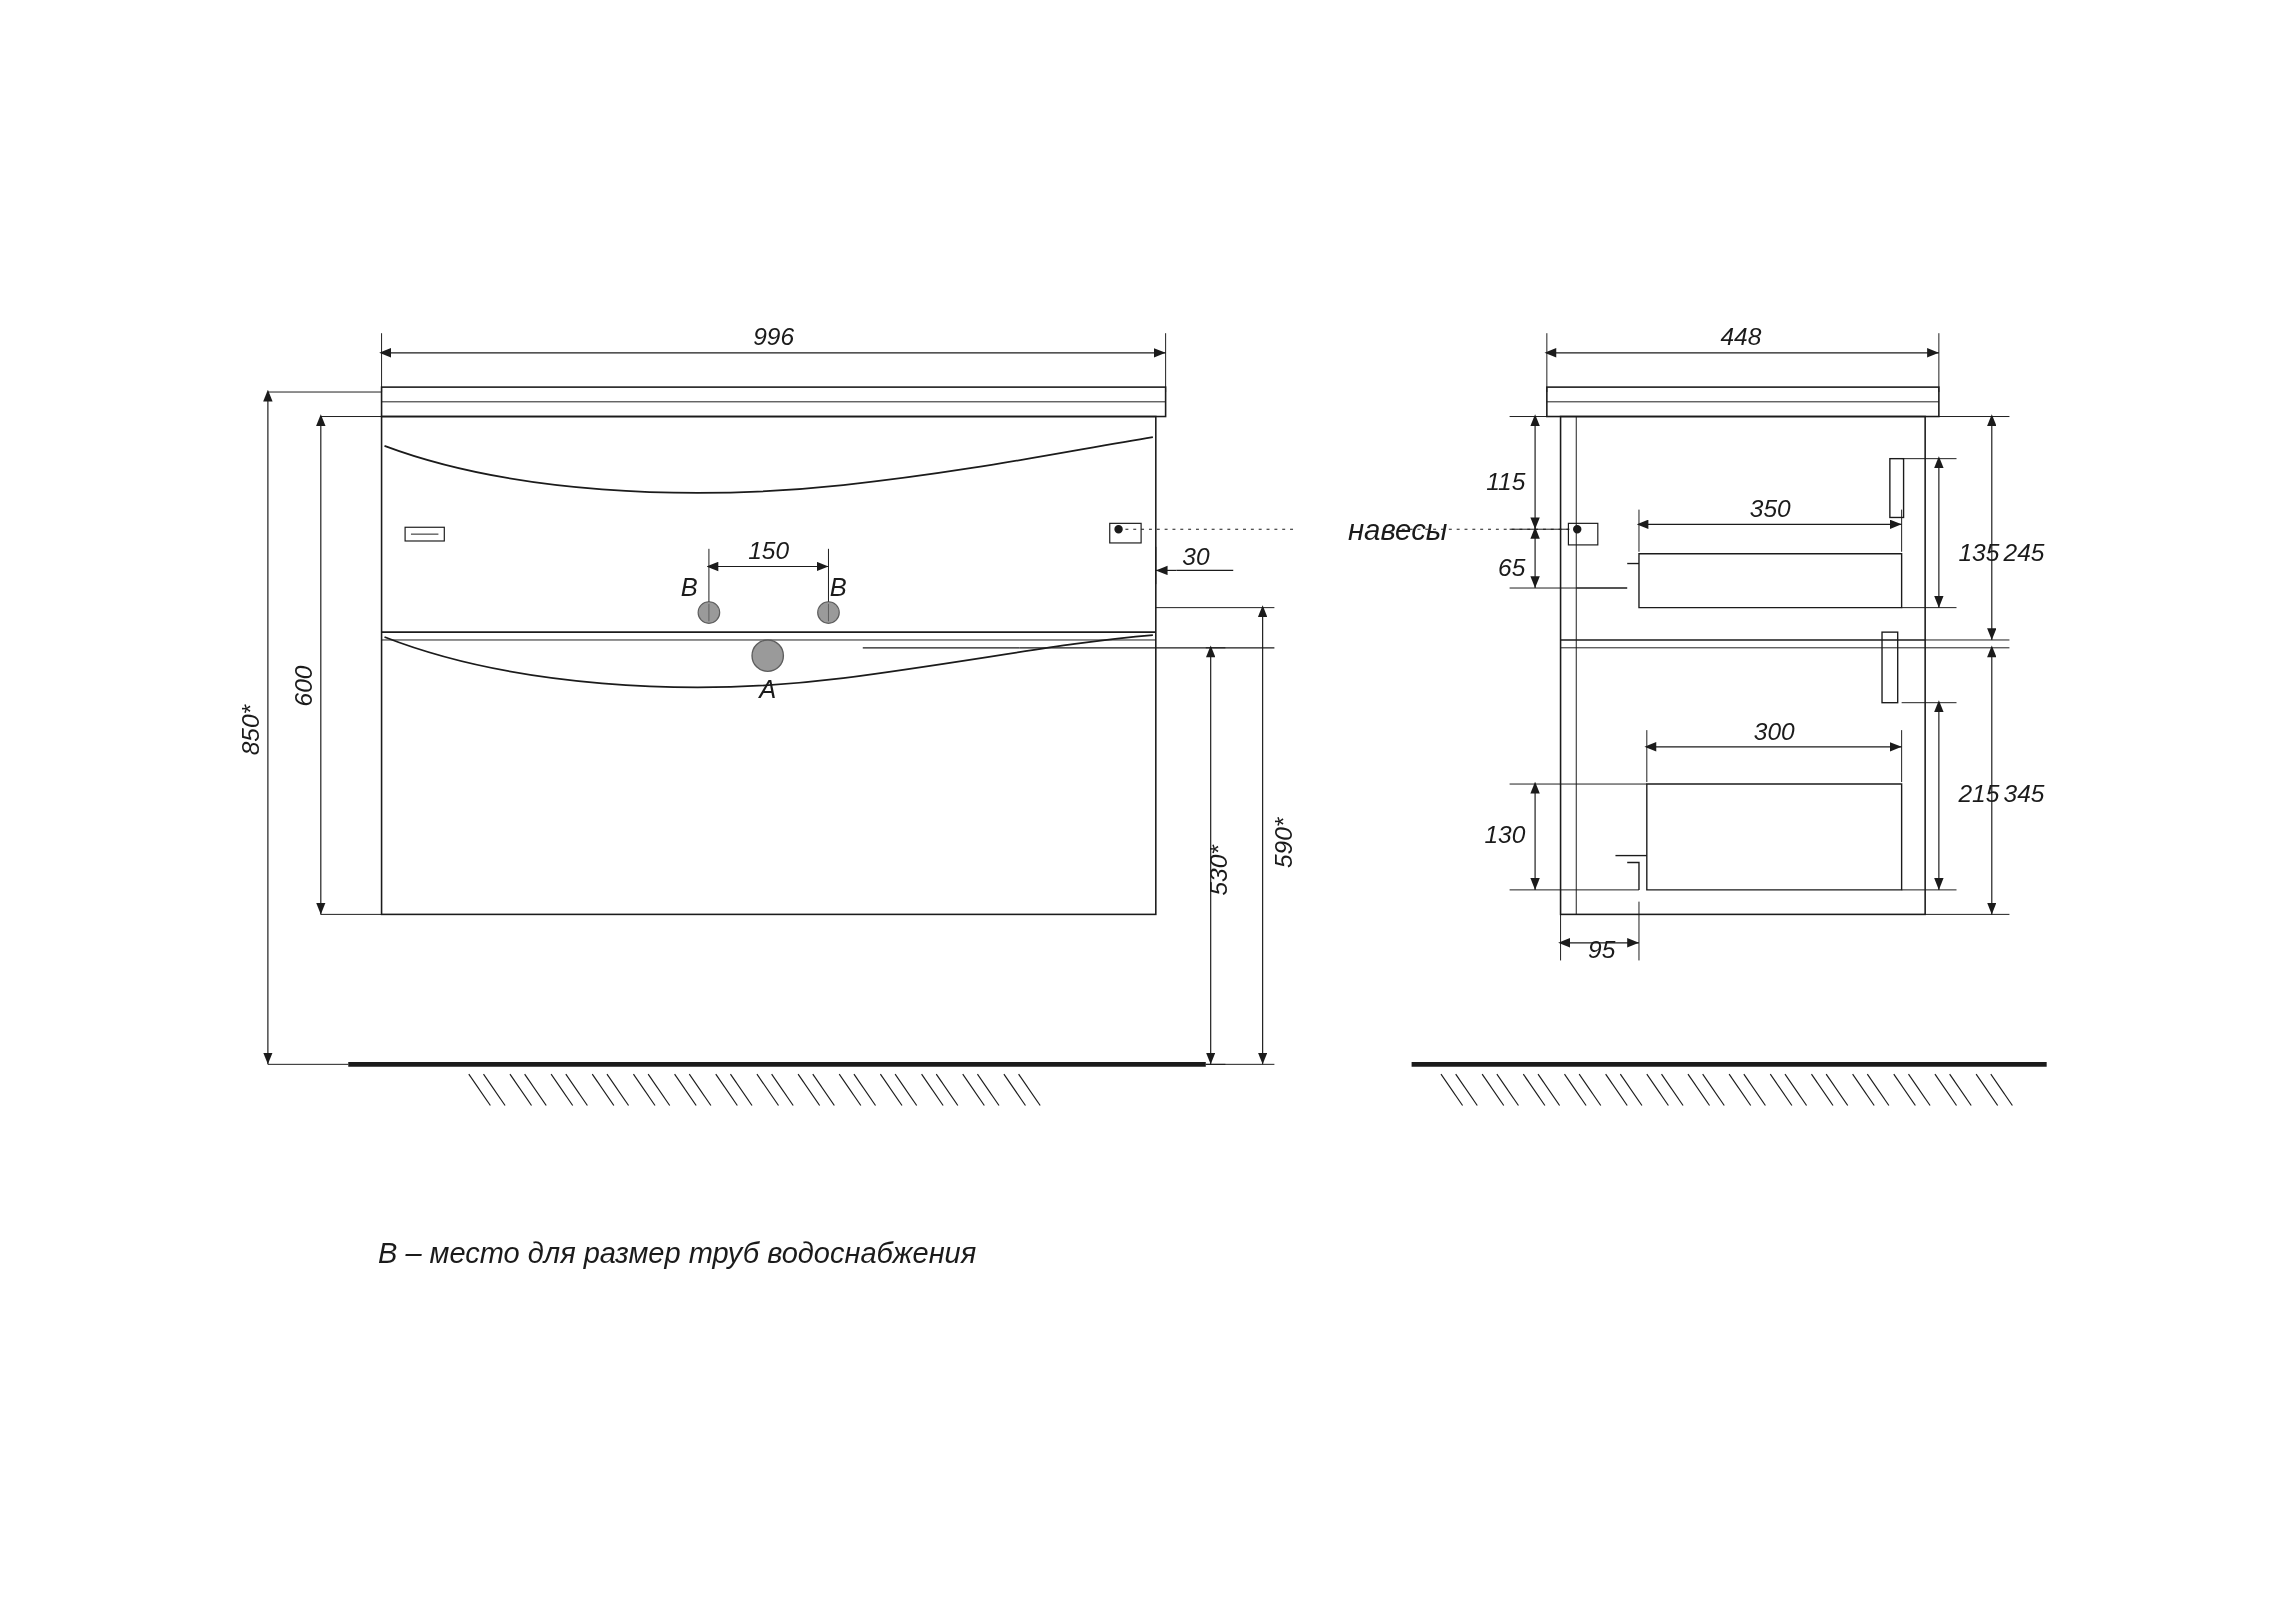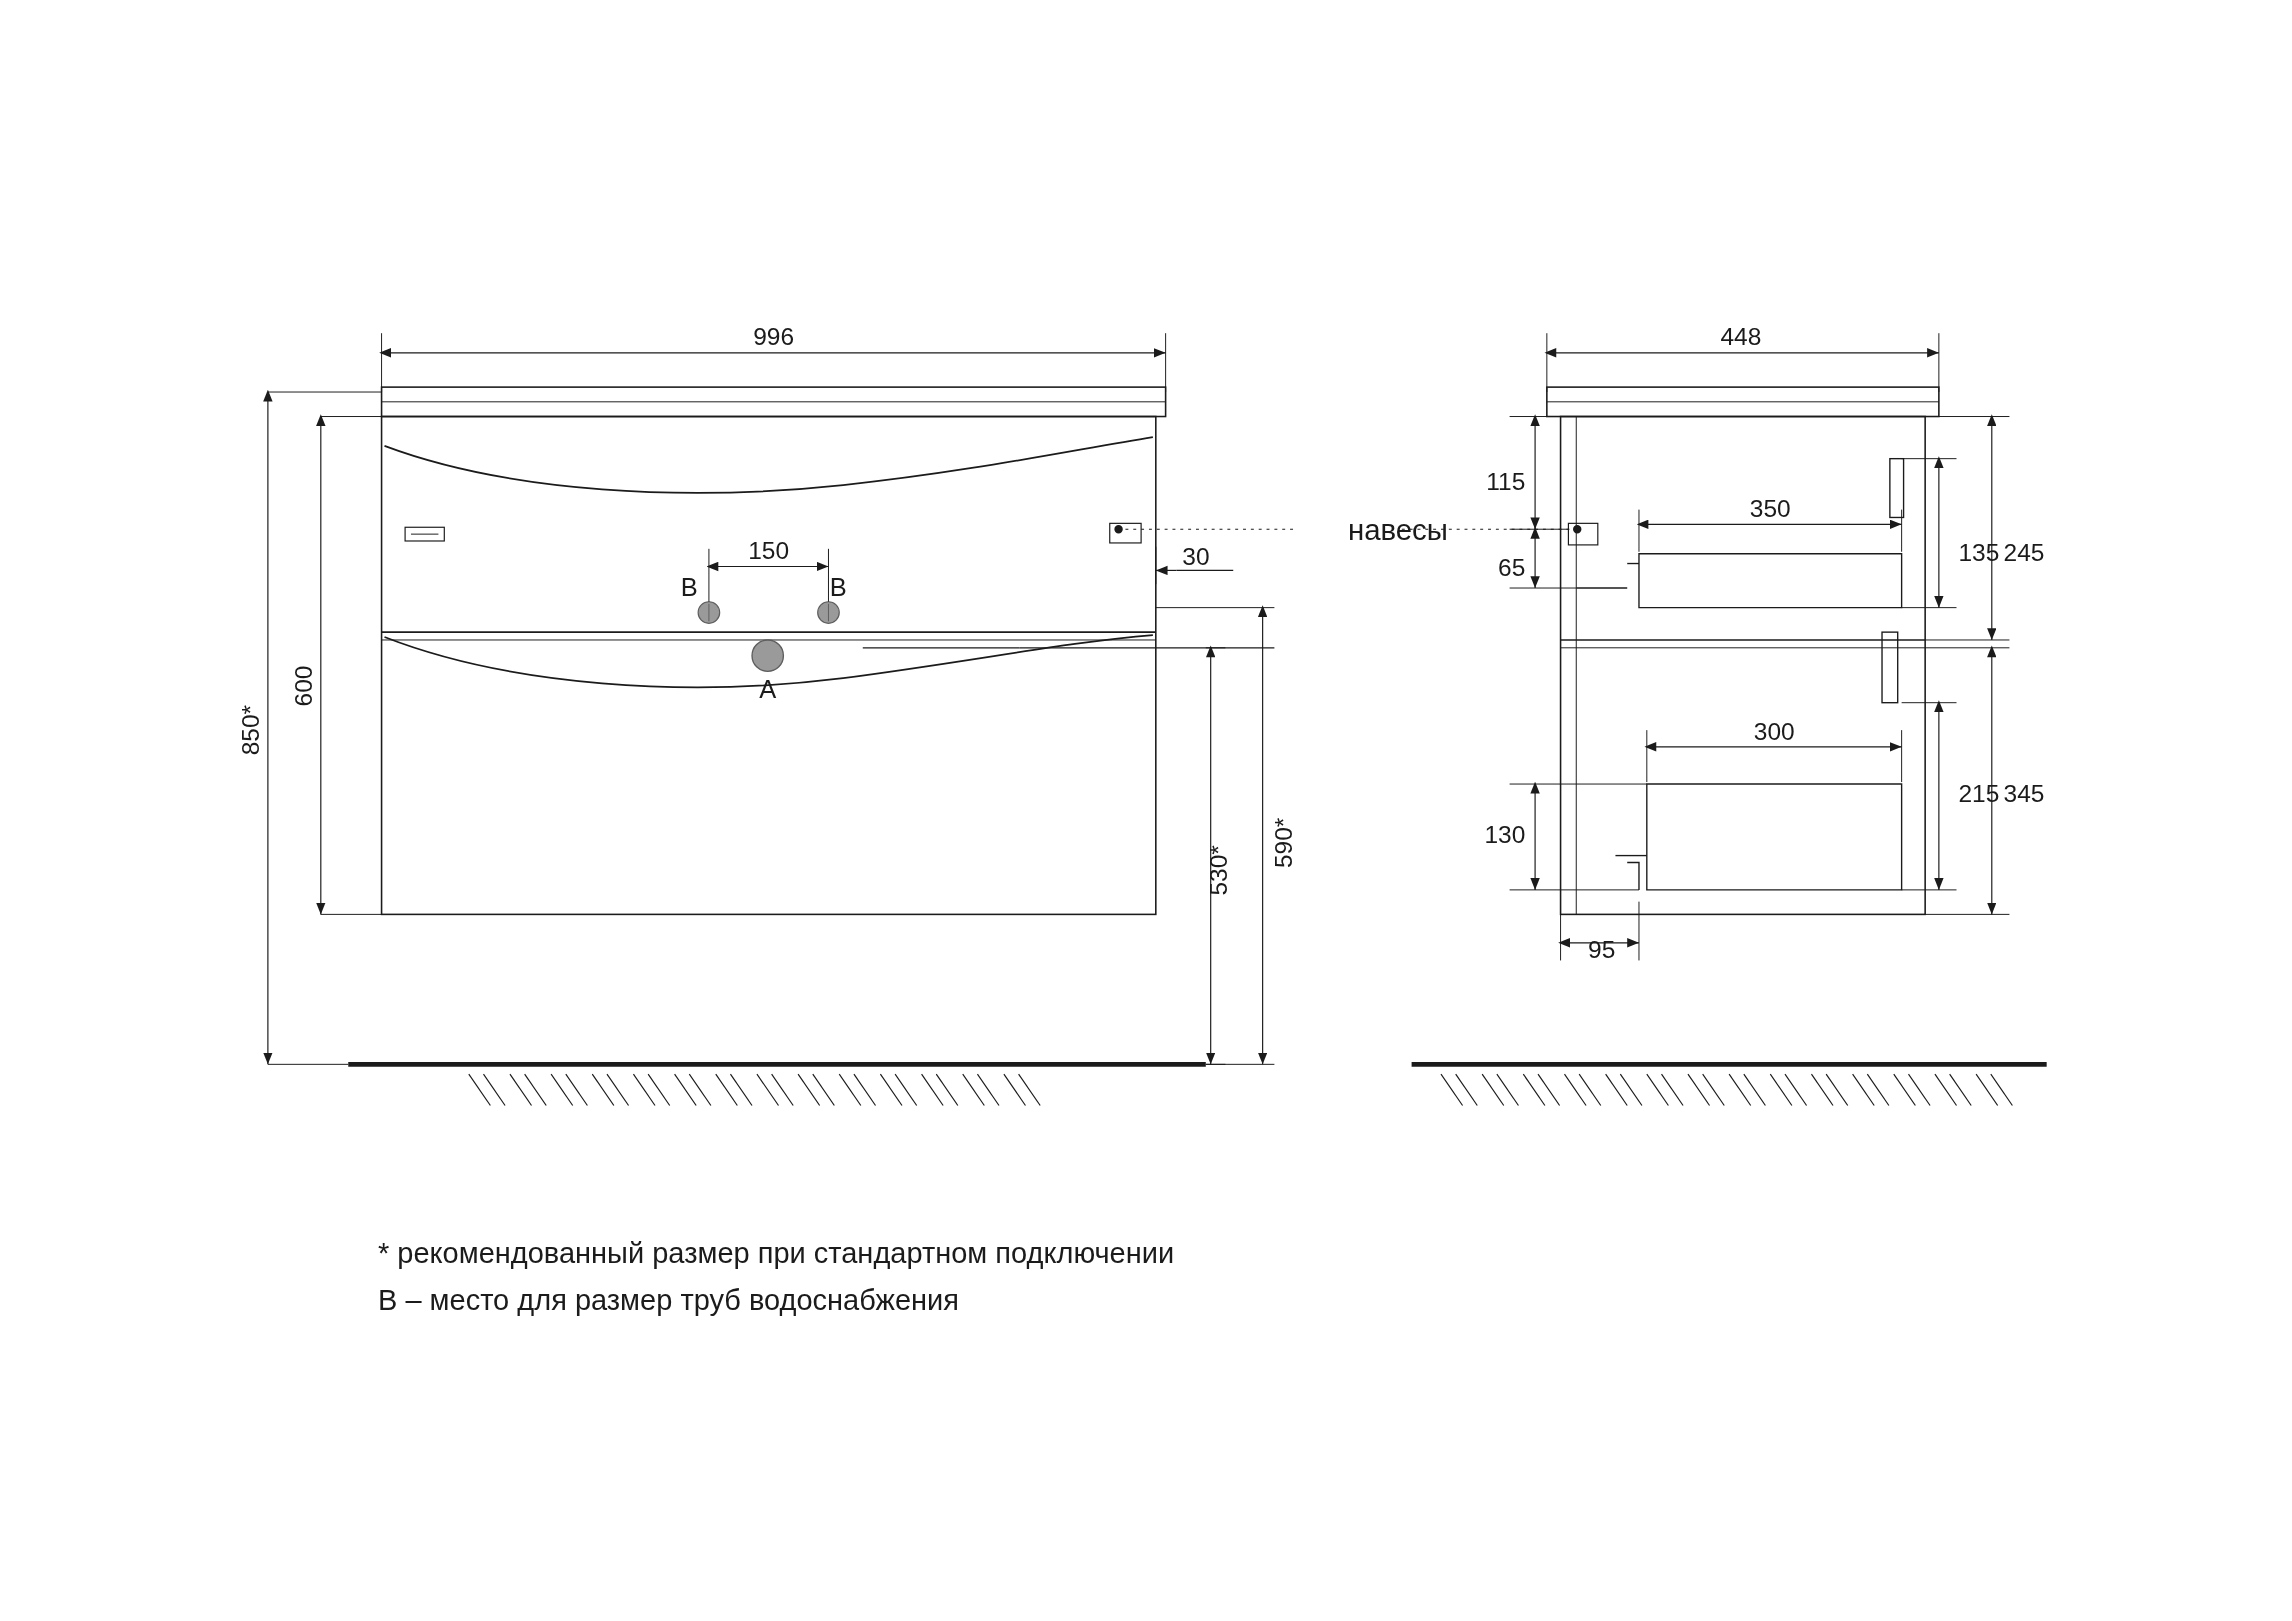--- a/index.html
+++ b/index.html
@@ -1,17 +1,17 @@
 <!DOCTYPE html>
 <html><head>
 <meta charset="utf-8">
 <style>
   html,body{margin:0;padding:0;background:#ffffff;}
   body{width:2293px;height:1621px;font-family:"Liberation Sans",sans-serif;color:#1b1b1b;overflow:hidden;}
-  #sheet{position:relative;width:2010px;height:1621px;}
+  #sheet{position:relative;width:2010px;height:1621px;font-style:italic;}
   svg{display:block;}
   .dimtext{font-family:"Liberation Sans",sans-serif;font-size:25px;fill:#1b1b1b;}
   .notetext{font-family:"Liberation Sans",sans-serif;font-size:30px;fill:#1b1b1b;}
   .lbl{font-family:"Liberation Sans",sans-serif;font-size:26px;fill:#1b1b1b;}
   .notes{position:absolute;left:378px;top:1230px;}
   .notes div{font-size:29px;line-height:47px;color:#1b1b1b;white-space:nowrap;}
 </style>
 </head>
 <body>
 
@@ -240,18 +240,17 @@
     <text class="dimtext" x="1810" y="755" text-anchor="middle">300</text>
     <text class="dimtext" x="1998" y="572" text-anchor="start">135</text>
     <text class="dimtext" x="2044" y="572" text-anchor="start">245</text>
     <text class="dimtext" x="1998" y="818" text-anchor="start">215</text>
     <text class="dimtext" x="2044" y="818" text-anchor="start">345</text>
 
     <text class="notetext" x="1375" y="551" text-anchor="start">навесы</text>
   </svg>
 
   <div class="notes">
-    <div>* рекомендованный размер при стандартном подключении</div>
     <div>B – место для размер труб водоснабжения</div>
   </div>
 
 </div>
 
 
 </body></html>

